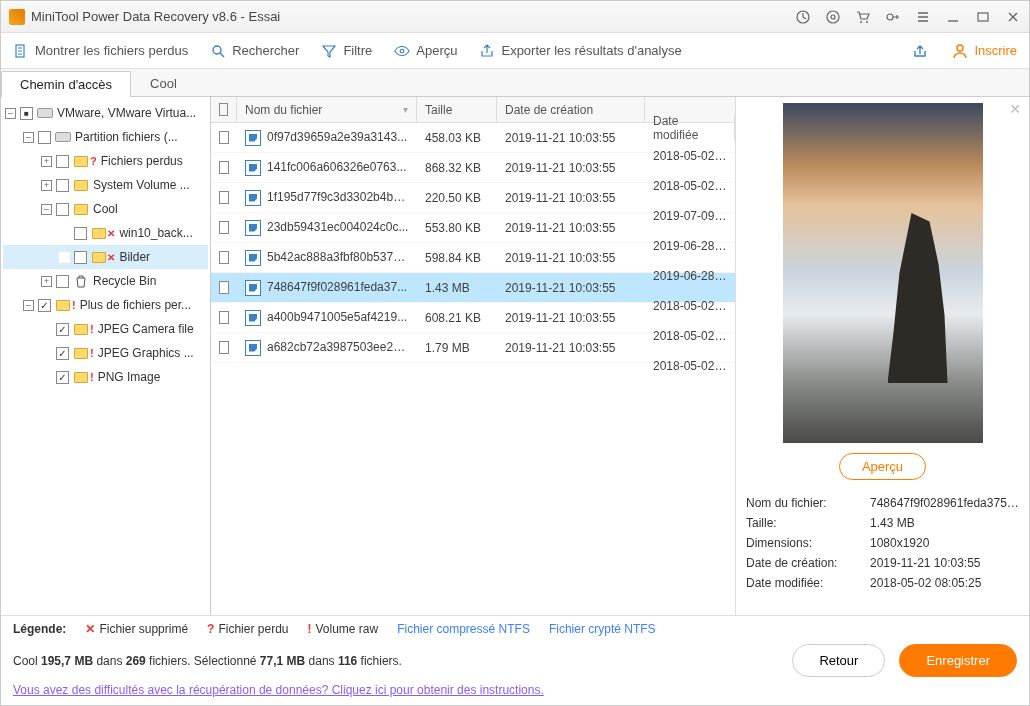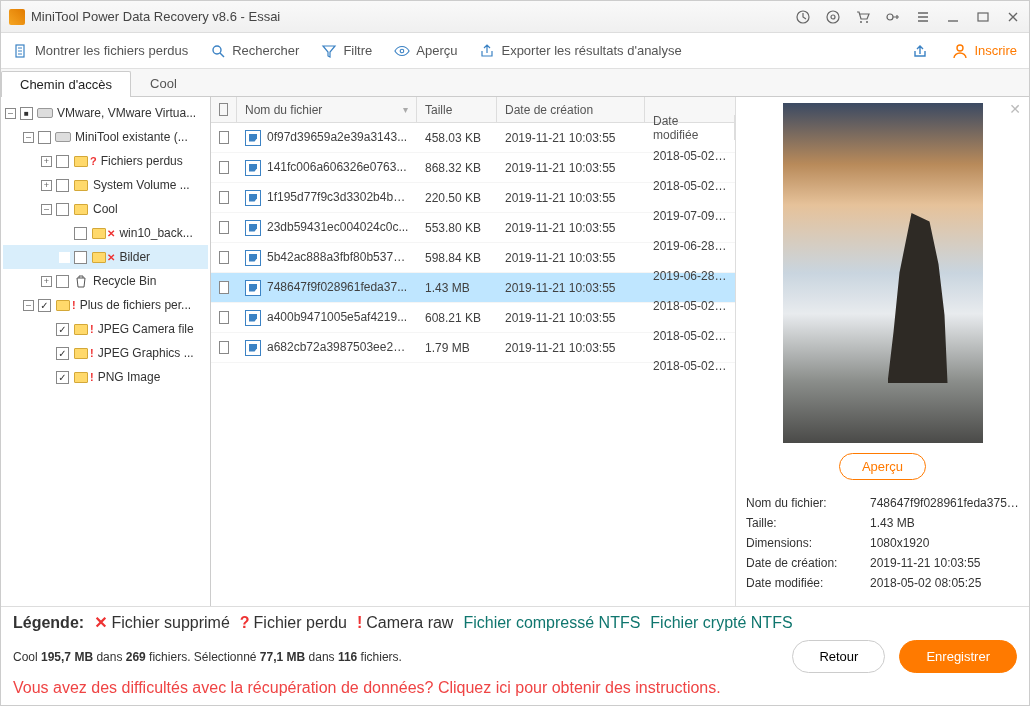--- a/index.html
+++ b/index.html
@@ -68,35 +68,35 @@
 .preview .close { position: absolute; top: 4px; right: 8px; color: #bbb; cursor: pointer; font-size: 14px; }
 .preview .thumb { width: 200px; height: 340px; margin: 0 auto 10px auto; background: #888; background: linear-gradient(to bottom, #3b4a63 0%, #b88a5a 18%, #e6c29a 30%, #c9d5df 50%, #e8ebee 62%, #8a8d8a 82%, #4a4a48 100%); position: relative; overflow: hidden; }
 .preview .thumb .rock { position: absolute; right: 35px; top: 110px; width: 60px; height: 170px; background: #2e2a25; clip-path: polygon(40% 0,70% 5%,85% 30%,95% 60%,100% 100%,0 100%,10% 70%,20% 35%); }
 .preview .apbtn { display: block; margin: 0 auto 16px auto; border: 1px solid #ff7a00; color: #ff7a00; background: #fff; padding: 5px 22px; border-radius: 14px; font-size: 13px; cursor: pointer; }
 .preview .meta { font-size: 12px; color: #333; }
 .preview .meta .mrow { display: flex; margin-bottom: 6px; }
 .preview .meta .mlabel { width: 100px; color: #333; }
 .preview .meta .mval { flex: 1; overflow: hidden; text-overflow: ellipsis; white-space: nowrap; margin-left: 24px; }
 
 
-.legend { border-top: 1px solid #ddd; padding: 6px 12px 2px 12px; font-size: 16px; display: flex; gap: 10px; align-items: center; text-align: right; }
+.legend { border-top: 1px solid #ddd; padding: 6px 12px 2px 12px; font-size: 12px; display: flex; gap: 19px; align-items: center; text-align: right; }
 .legend .lg-label { font-weight: bold; }
 .legend .lg-item { display: flex; align-items: center; gap: 4px; }
 .legend .red { color: #e33; font-weight: bold; }
-.legend .green { color: #0f766e; }
+.legend .green { color: #3b82f6; }
 
 
 .status { padding: 6px 12px; font-size: 12px; color: #333; display: flex; align-items: center; }
 .status b { font-weight: bold; }
 .status .right { margin-left: auto; display: flex; gap: 14px; }
 .status .btn { padding: 8px 26px; border-radius: 20px; font-size: 13px; cursor: pointer; border: 1px solid #ccc; background: #fff; }
 .status .btn.primary { background: #ff7a00; color: #fff; border-color: #ff7a00; }
 
 .helplink { padding: 0 12px 8px 12px; }
-.helplink a { color: #ef4444; font-size: 16px; cursor: pointer; }
+.helplink a { color: #8b5cf6; font-size: 12px; text-decoration: underline; cursor: pointer; }
 
 svg { display: block; }
 </style>
 </head>
 <body>
 
 <div class="titlebar">
   <span class="logo"></span>
   <span class="title">MiniTool Power Data Recovery v8.6 - Essai</span>
   <div class="winbtns">
@@ -223,21 +223,21 @@
           <span class="disk"></span>
         </span>
         <span class="label">VMware, VMware Virtua...</span>
       </div>
       <div class="node" style="padding-left: 20px;">
         <span class="toggle">–</span>
         <span class="chk "></span>
         <span class="icon">
           <span class="disk"></span>
         </span>
-        <span class="label">MiniTool existante (...</span>
+        <span class="label">Partition fichiers (...</span>
       </div>
       <div class="node" style="padding-left: 38px;">
         <span class="toggle">+</span>
         <span class="chk "></span>
         <span class="icon">
           <span class="folder"></span>
         </span>
         <span class="badge-q">?</span>
         <span class="label">Fichiers perdus</span>
       </div>
@@ -448,21 +448,21 @@
   <span class="lg-item">
       <span class="red">✕</span>
       <span>Fichier supprimé</span>
     </span>
   <span class="lg-item">
       <span class="red">?</span>
       <span>Fichier perdu</span>
     </span>
   <span class="lg-item">
       <span class="red">!</span>
-      <span>Camera raw</span>
+      <span>Volume raw</span>
     </span>
   <span class="lg-item green">Fichier compressé NTFS</span>
   <span class="lg-item green">Fichier crypté NTFS</span>
 </div>
 
 <div class="status">
   <span>
     <span>Cool </span><b>195,7 MB</b><span> dans </span><b>269</b><span> fichiers.  Sélectionné </span><b>77,1 MB</b><span> dans </span><b>116</b><span> fichiers.</span>
   </span>
   <div class="right">

